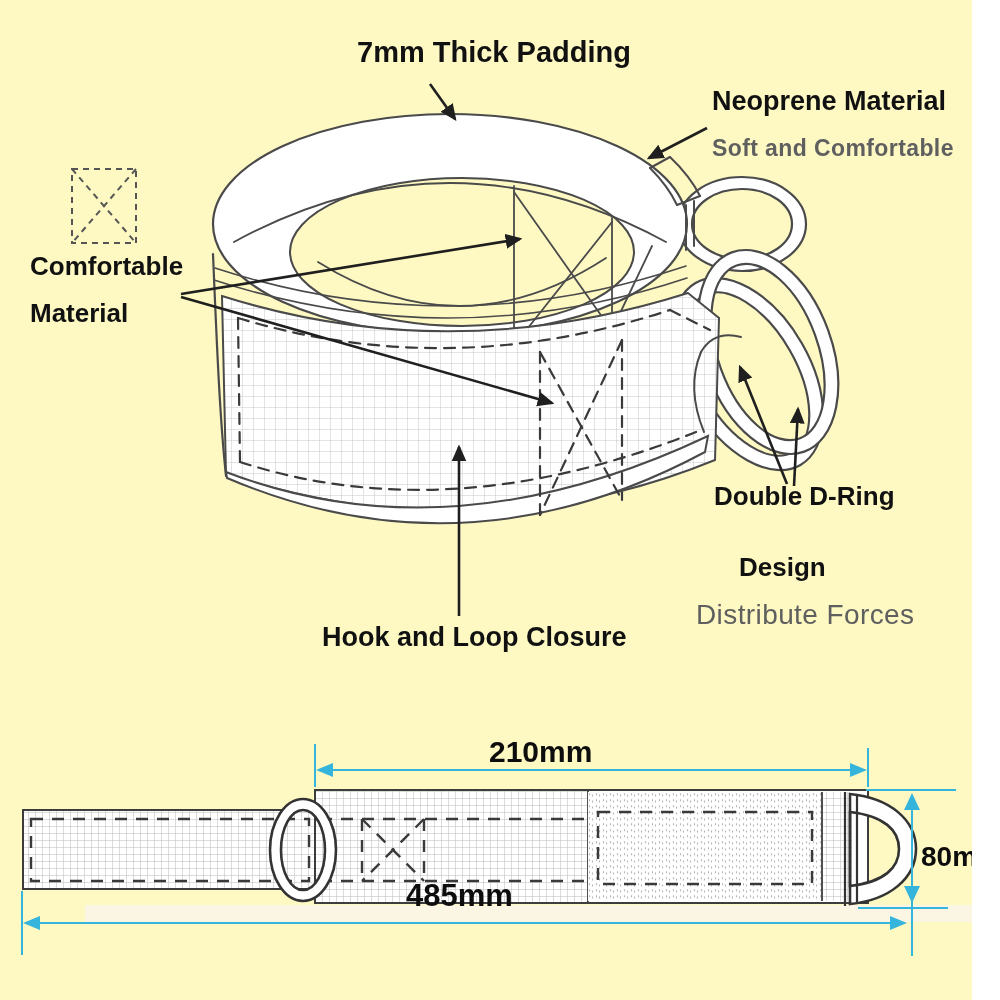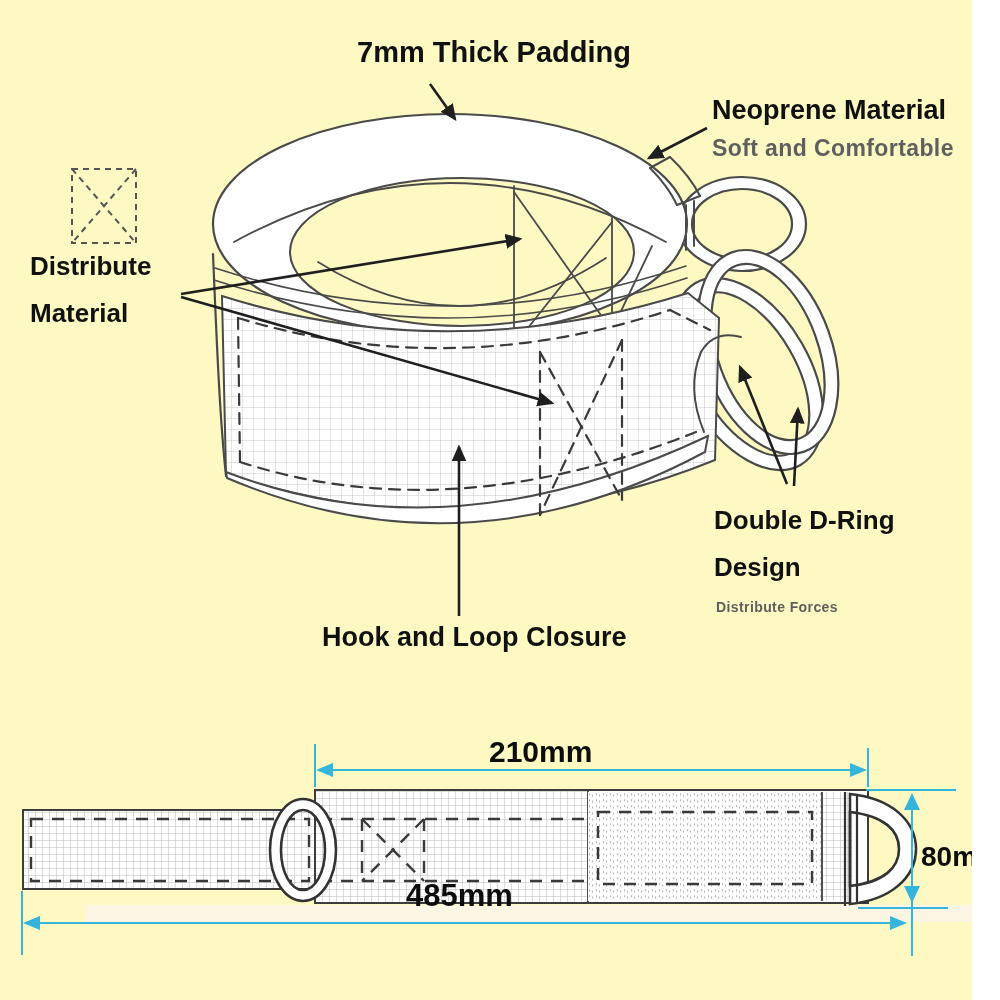--- a/index.html
+++ b/index.html
@@ -170,28 +170,28 @@
       <polygon points="867,770 850,763 850,777"></polygon>
       <polygon points="912,793 904,810 920,810"></polygon>
       <polygon points="912,903 904,886 920,886"></polygon>
       <polygon points="23,923 40,916 40,930"></polygon>
       <polygon points="907,923 890,916 890,930"></polygon>
     </g>
   </svg>
 
   <div class="lbl" style="left:357px;top:36px;font-size:29px;">7mm Thick Padding</div>
 
-  <div class="lbl" style="left:712px;top:95px;font-size:27px;">Neoprene Material</div>
+  <div class="lbl" style="left:712px;top:86px;font-size:27px;">Neoprene Material</div>
   <div class="sub" style="left:712px;top:135px;font-size:23px;font-weight:bold;">Soft and Comfortable</div>
 
-  <div class="lbl" style="left:30px;top:252px;font-size:26px;">Distribute</div>
+  <div class="lbl" style="left:30px;top:252px;font-size:26px;">Comfortable</div>
   <div class="lbl" style="left:30px;top:299px;font-size:26px;">Material</div>
 
-  <div class="lbl" style="left:714px;top:506px;font-size:26px;">Double D-Ring</div>
-  <div class="lbl" style="left:714px;top:553px;font-size:26px;" data_bind="">Design</div>
-  <div class="sub" style="left:716px;top:599px;font-size:14px;font-weight:bold;">Distribute Forces</div>
+  <div class="lbl" style="left:714px;top:482px;font-size:26px;">Double D-Ring</div>
+  <div class="lbl" style="left:739px;top:553px;font-size:26px;" data_bind="">Design</div>
+  <div class="sub" style="left:696px;top:599px;font-size:28px;">Distribute Forces</div>
 
   <div class="lbl" style="left:322px;top:622px;font-size:27px;">Hook and Loop Closure</div>
 
   <div class="dim" style="left:489px;top:735px;font-size:30px;">210mm</div>
   <div class="dim" style="left:921px;top:841px;font-size:28px;">80mm</div>
   <div class="dim" style="left:406px;top:878px;font-size:31px;">485mm</div>
 </div>
 
 </body></html>

